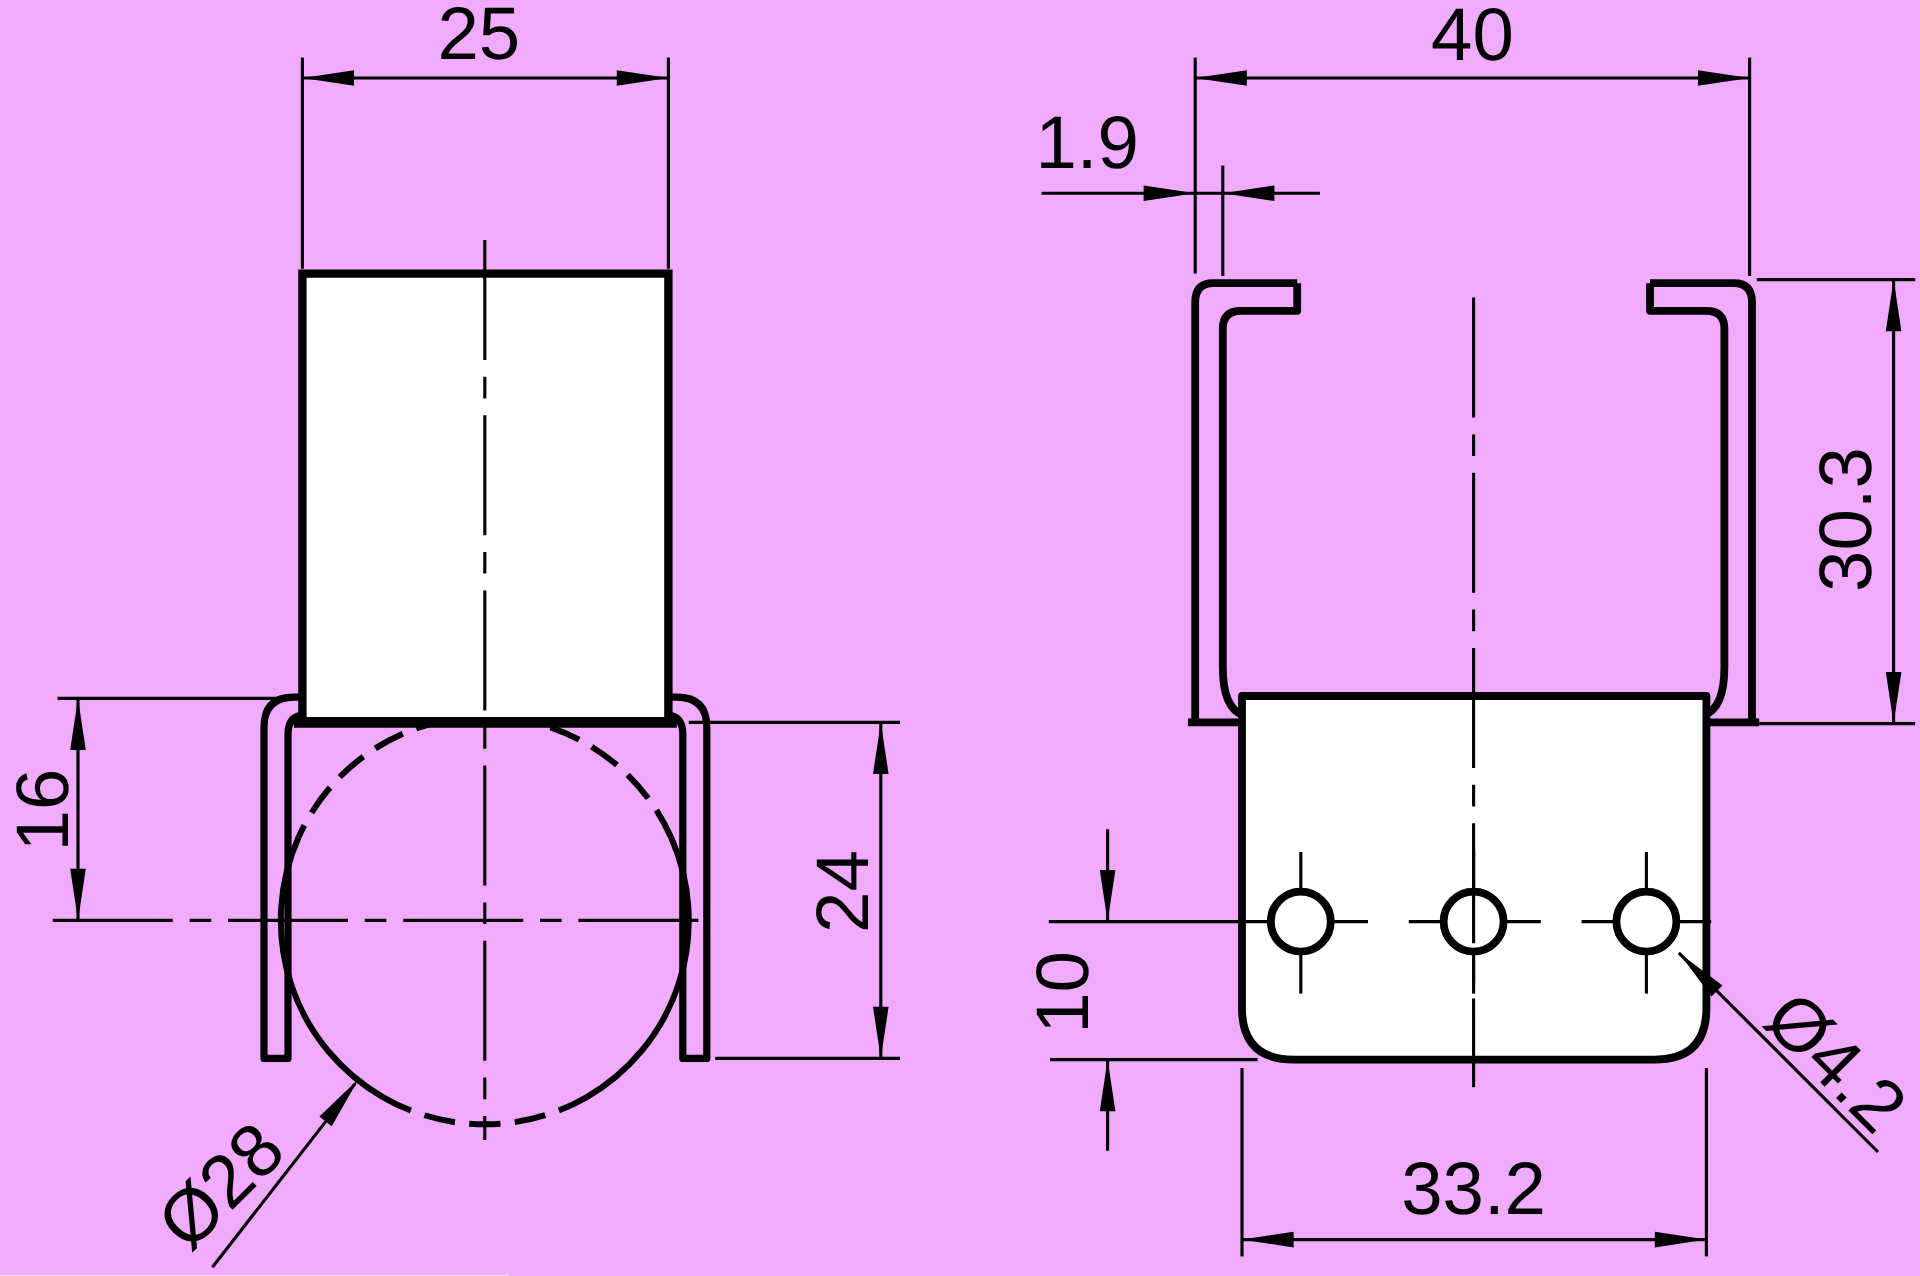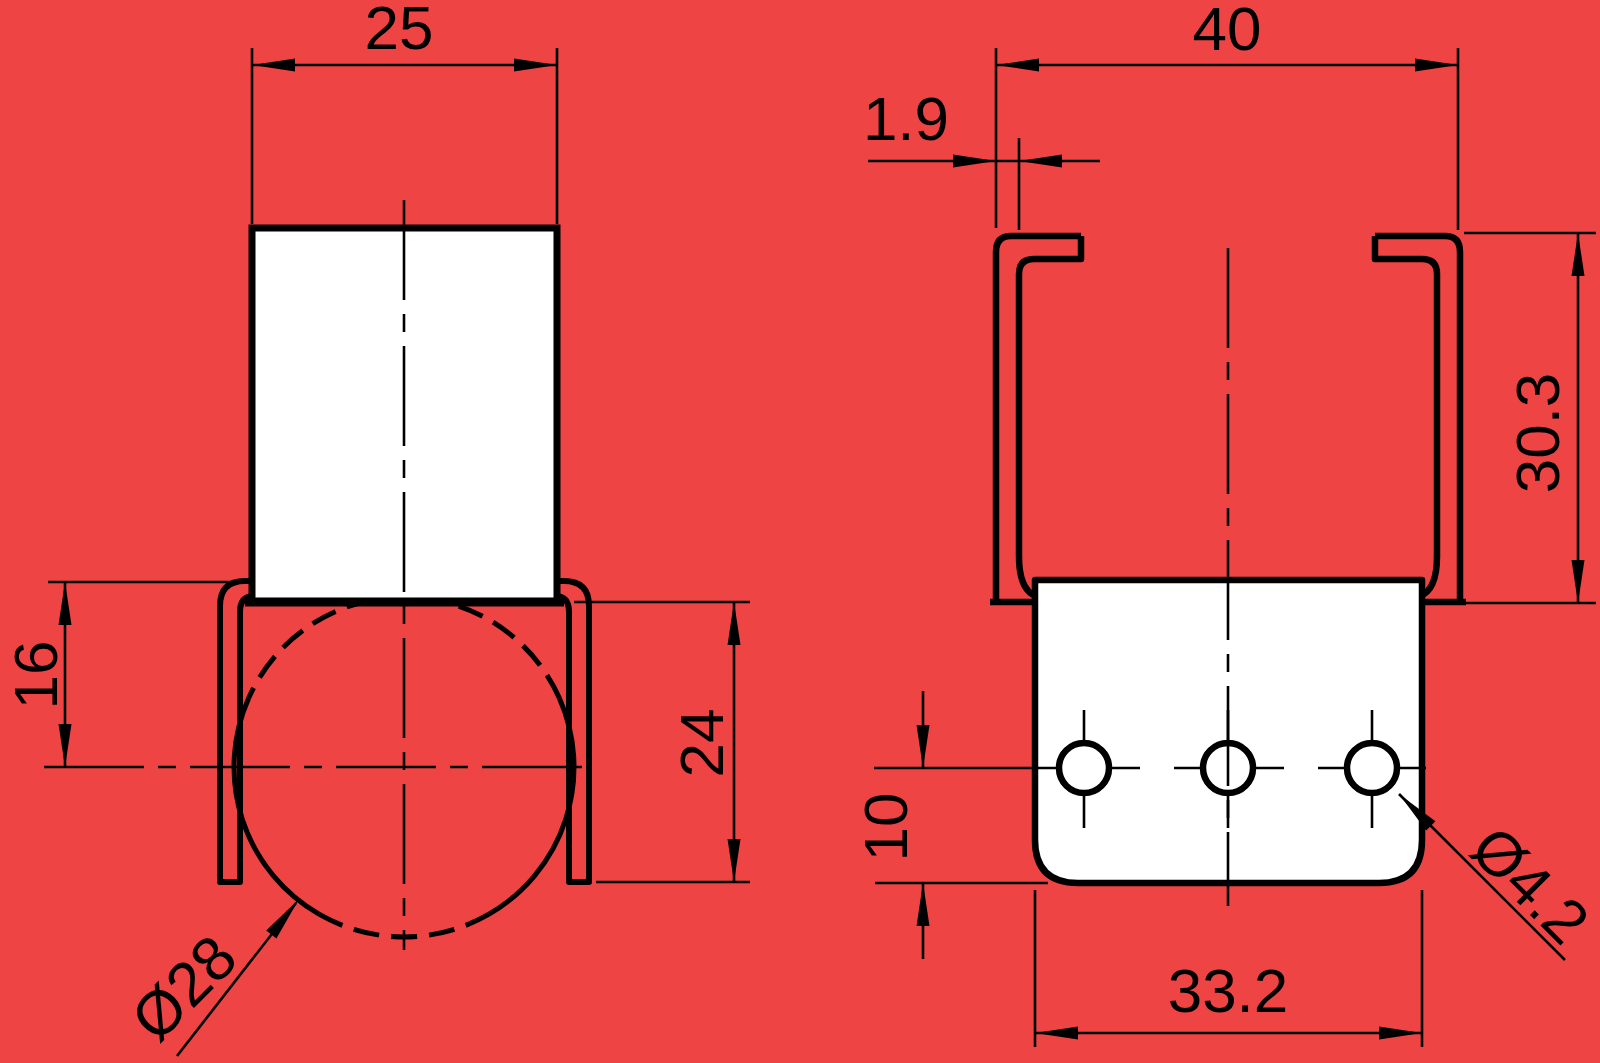--- a/index.html
+++ b/index.html
@@ -1,16 +1,16 @@
 <!DOCTYPE html>
 <html><head>
 <meta charset="utf-8">
 <style>
   html,body{margin:0;padding:0;background:#fff;}
-  .stage{position:relative;width:1600px;height:1063px;background:#ef4444;overflow:hidden;
+  .stage{position:relative;width:1600px;height:1063px;background:#f0abfc;overflow:hidden;
          font-family:"Liberation Sans", sans-serif;}
   svg{position:absolute;left:0;top:0;}
   .thick{stroke:#000;stroke-width:6.5;fill:none;stroke-linejoin:round;stroke-linecap:butt;}
   .outline7{stroke:#000;stroke-width:7;fill:#fff;stroke-linejoin:miter;}
   .band{stroke:#000;stroke-width:9;fill:none;}
   .arm{stroke:#000;stroke-width:6;fill:none;stroke-linejoin:round;}
   .thin{stroke:#000;stroke-width:2.6;fill:none;}
   .hidden-line{stroke:#000;stroke-width:5;fill:none;stroke-dasharray:26 12;}
   .solid-arc{stroke:#000;stroke-width:5;fill:none;}
   .centerline{stroke:#000;stroke-width:2.6;fill:none;stroke-dasharray:100 14 18 14;}

